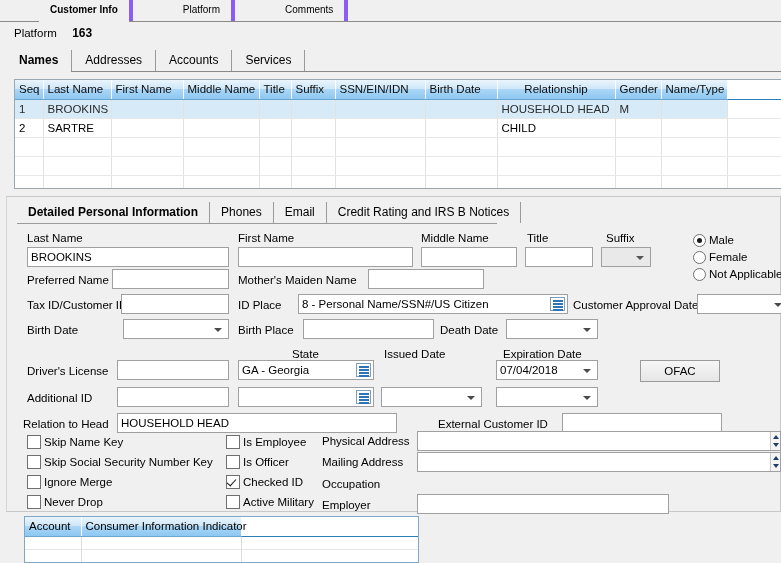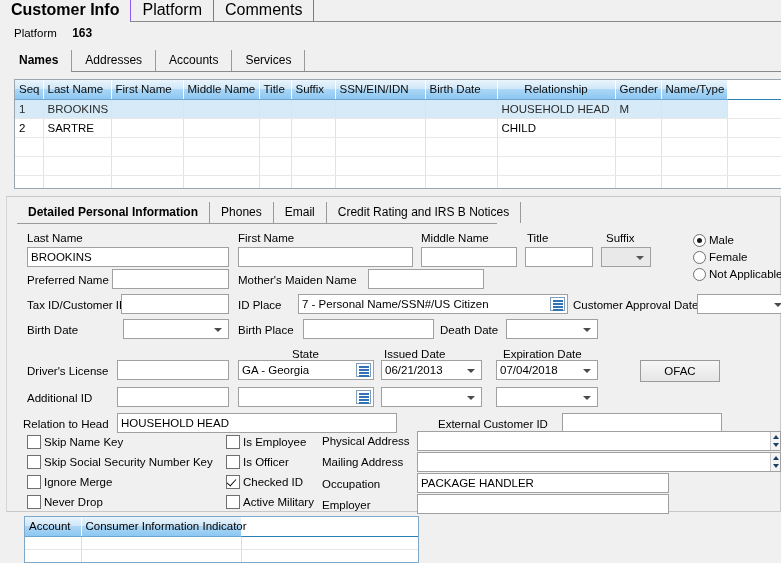--- a/index.html
+++ b/index.html
@@ -16,23 +16,23 @@
   .app { position: relative; width: 781px; height: 563px; background: #f0f0f0; }
 
   
   .toptabs {
     position: absolute; left: 0; top: 0; width: 781px; height: 22px;
     border-bottom: 1px solid #8a8a8a;
     background: #f0f0f0;
   }
   .toptab {
     position: relative; float: left; height: 21px; line-height: 20px;
-    padding: 0 11px; font-size: 16px; color: #000;
-    border-right: 1px solid #8b5cf6;
-    cursor: default; white-space: nowrap;
+    padding: 0 11px; font-size: 10px; color: #000;
+    border-right: 4px solid #8b5cf6;
+    cursor: default; white-space: nowrap; margin-left: 39px;
   }
   .toptab.active { font-weight: bold; }
   .toptab.active::after {
     content: ""; position: absolute; left: 0; right: 0; bottom: -1px;
     height: 1px; background: #f0f0f0;
   }
 
   
   .household {
     position: absolute; left: 14px; top: 26px; height: 16px;
@@ -393,21 +393,21 @@
 
     <div class="lbl" style="left:20px; top:77px;">Preferred Name</div>
     <div class="fld" style="left:105px; top:72px; width:117px;"></div>
     <div class="lbl" style="left:231px; top:77px;">Mother's Maiden Name</div>
     <div class="fld" style="left:361px; top:72px; width:116px;"></div>
 
     <div class="lbl" style="left:20px; top:102px;">Tax ID/Customer ID</div>
     <div class="fld" style="left:114px; top:97px; width:108px;"></div>
     <div class="lbl" style="left:231px; top:102px;">ID Place</div>
     <div class="lookup" style="left:291px; top:97px; width:270px;">
-      <span>7 - Personal Name/SSN#/US Citizen</span>
+      <span>8 - Personal Name/SSN#/US Citizen</span>
       <span class="lk-icon">
         <i></i>
           <i></i>
           <i></i>
           <i></i>
       </span>
     </div>
     <div class="lbl" style="left:566px; top:102px;">Customer Approval Date</div>
     <div class="combo" style="left:690px; top:97px; width:92px;"></div>
 
@@ -426,21 +426,20 @@
     <div class="fld" style="left:110px; top:163px; width:112px;"></div>
     <div class="lookup" style="left:231px; top:163px; width:136px;">
       <span>GA - Georgia</span>
       <span class="lk-icon">
         <i></i>
           <i></i>
           <i></i>
           <i></i>
       </span>
     </div>
-    <div class="combo" style="left:374px; top:163px; width:101px;">06/21/2013</div>
     <div class="combo" style="left:489px; top:163px; width:102px;">07/04/2018</div>
 
     <div class="btn" style="left:633px; top:163px; width:80px;">OFAC</div>
 
     <div class="lbl" style="left:20px; top:195px;">Additional ID</div>
     <div class="fld" style="left:110px; top:190px; width:112px;"></div>
     <div class="lookup" style="left:231px; top:190px; width:136px;">
       <span></span>
       <span class="lk-icon">
         <i></i>
@@ -479,21 +478,20 @@
     <div class="lbl" style="left:315px; top:259px;">Mailing Address</div>
     <div class="addrfld" style="left:410px; top:255px; width:364px;">
       <span></span>
       <span class="spin">
         <b class="up"></b>
           <b class="dn"></b>
       </span>
     </div>
 
     <div class="lbl" style="left:315px; top:281px;">Occupation</div>
-    <div class="fld" style="left:410px; top:276px; width:252px;">PACKAGE HANDLER</div>
 
     <div class="lbl" style="left:315px; top:302px;">Employer</div>
     <div class="fld" style="left:410px; top:297px; width:252px;"></div>
 
   </div>
 
   <div class="mini-top-border"></div>
   <div class="mini-wrap">
     <table class="mini">
       <colgroup>

